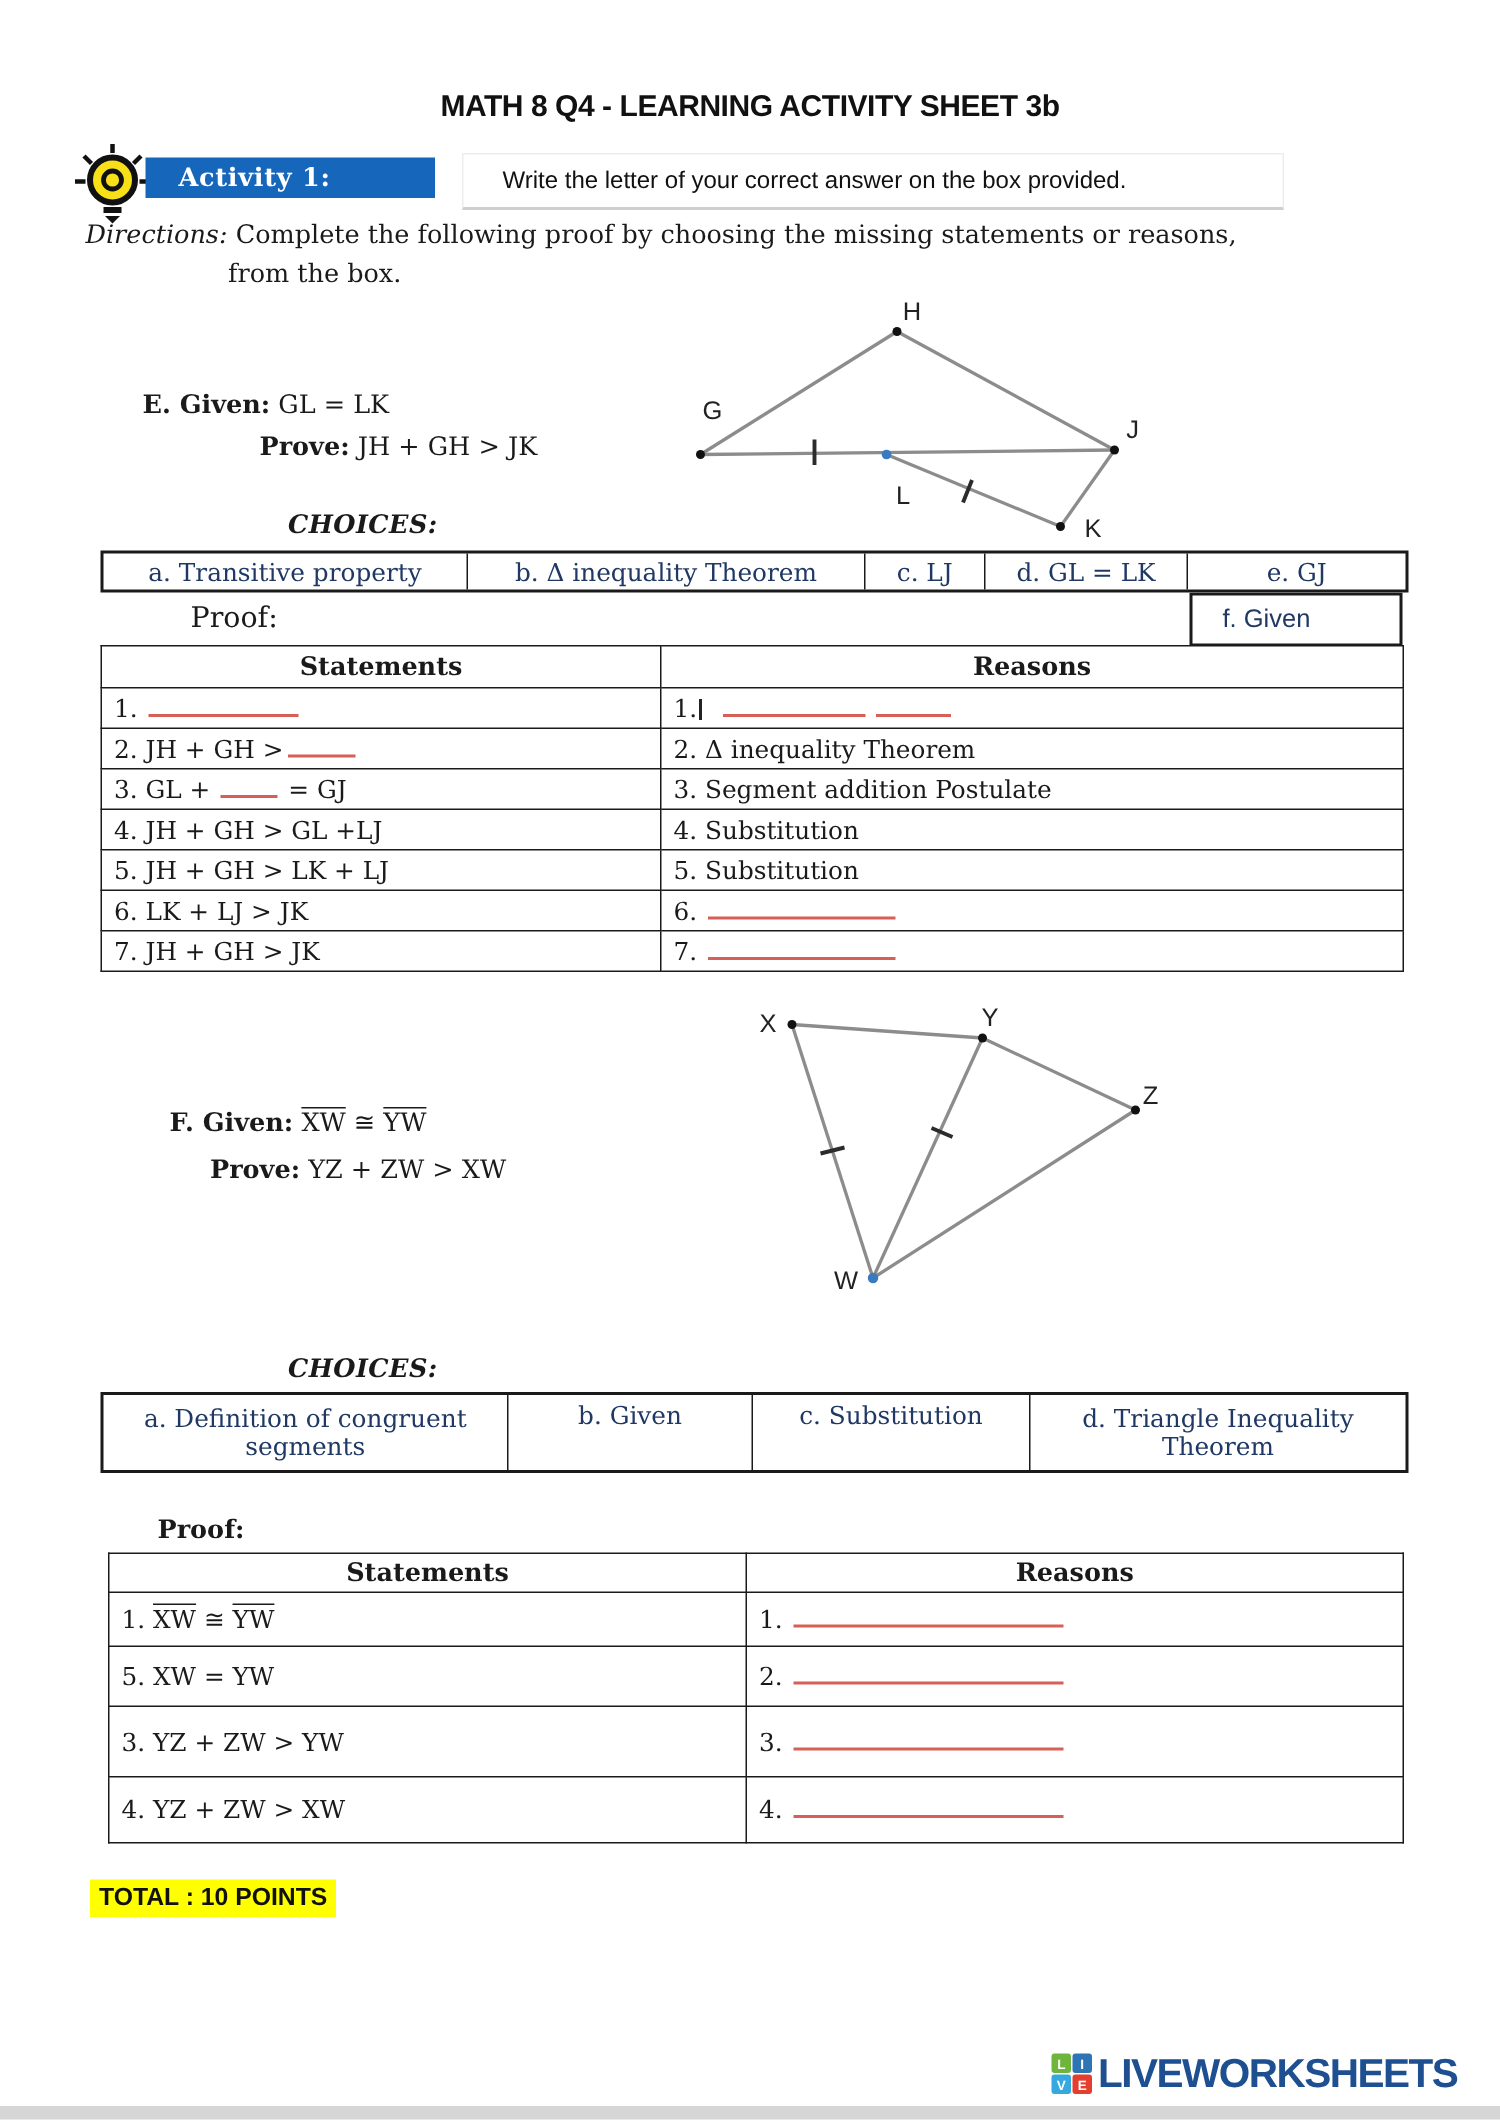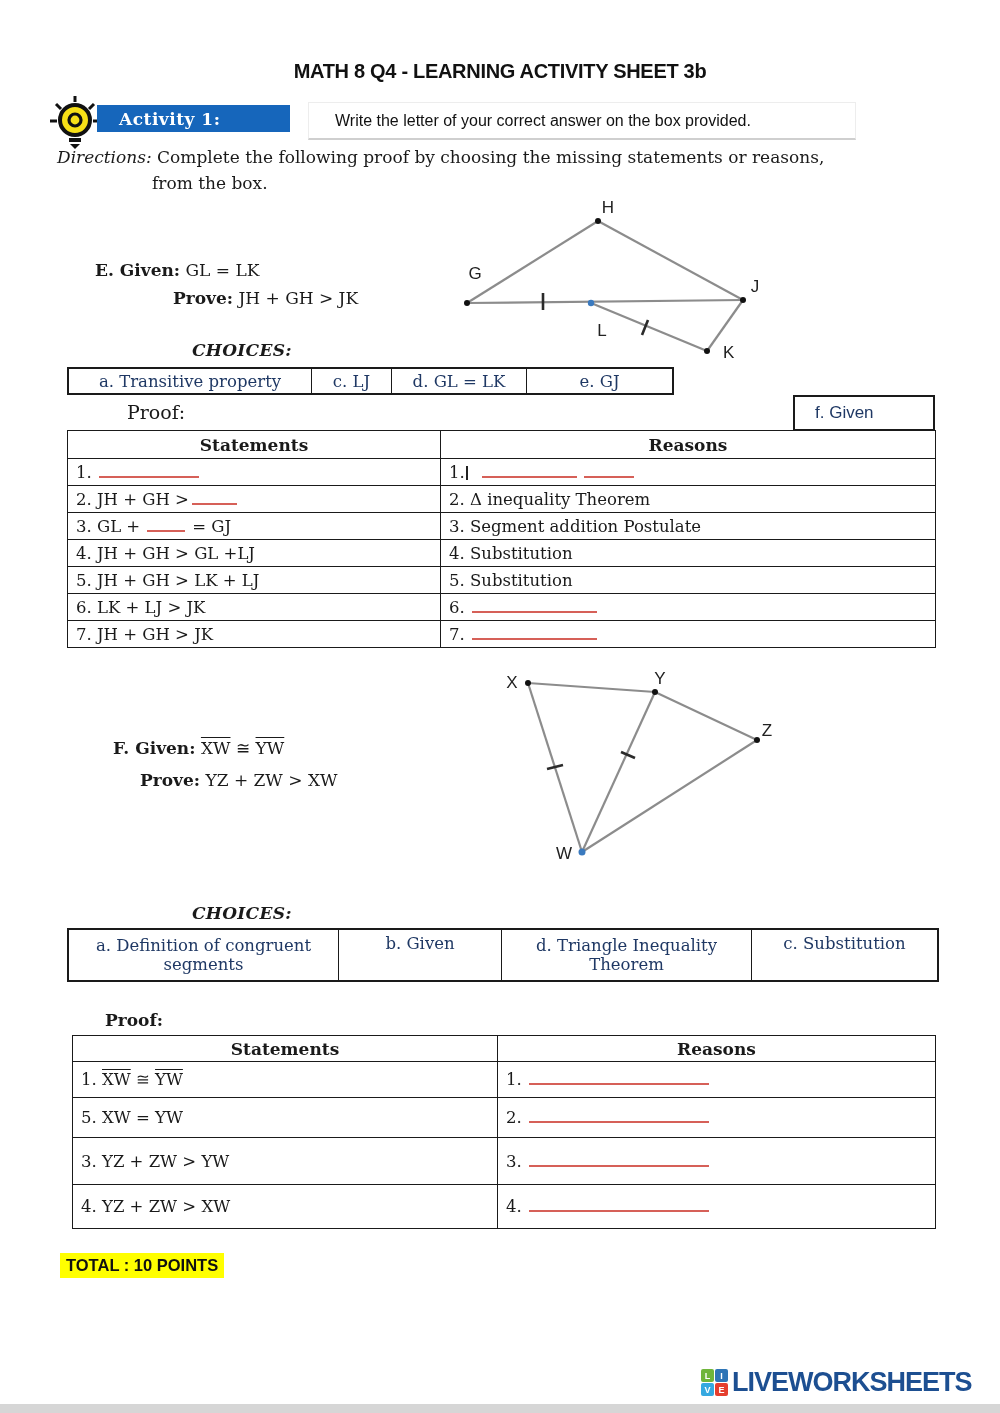--- a/index.html
+++ b/index.html
@@ -148,20 +148,21 @@
   <text x="178" y="21" text-anchor="middle">H</text>
   <text x="325" y="100" text-anchor="middle">J</text>
   <text x="293" y="166" text-anchor="start">K</text>
   <text x="172" y="144" text-anchor="middle">L</text>
 </svg>
 
 <div class="abs choices-label" style="left:192px;top:340px;">CHOICES:</div>
 
 <div class="abs ch-table" style="left:67px;top:367px;height:28px;">
   <div class="ch-cell e-a">a. Transitive property</div>
+  <div class="ch-cell e-b">b. Δ inequality Theorem</div>
   <div class="ch-cell e-c">c. LJ</div>
   <div class="ch-cell e-d">d. GL = LK</div>
   <div class="ch-cell e-e">e. GJ</div>
 </div>
 
 <div class="abs fgiven">
   <span>f. Given</span>
 </div>
 
 <div class="abs proof-label-1">Proof:</div>
@@ -234,22 +235,22 @@
 <div class="abs gp" style="left:115px;top:770px;">
   <b>Prove:</b>
   <span>YZ + ZW &gt; XW</span>
 </div>
 
 <div class="abs choices-label" style="left:192px;top:903px;">CHOICES:</div>
 
 <div class="abs ch-table" style="left:67px;top:928px;height:54px;">
   <div class="ch-cell f-a">a. Definition of congruent segments</div>
   <div class="ch-cell f-b" style="align-items:flex-start;padding-top:4px;">b. Given</div>
+  <div class="ch-cell f-c" style="align-items:flex-start;padding-top:4px;">c. Substitution</div>
   <div class="ch-cell f-d">d. Triangle Inequality Theorem</div>
-  <div class="ch-cell f-c" style="align-items:flex-start;padding-top:4px;">c. Substitution</div>
 </div>
 
 <div class="abs proof-label-2">Proof:</div>
 
 <table class="abs proof pt2" style="left:72px;top:1035px;width:863px;">
   <colgroup>
       <col class="c1">
       <col class="c2">
     </colgroup>
   <tbody>

